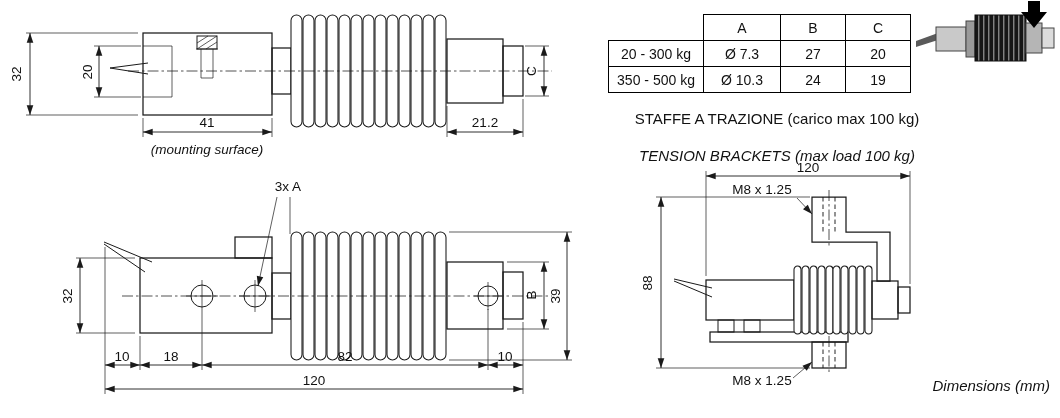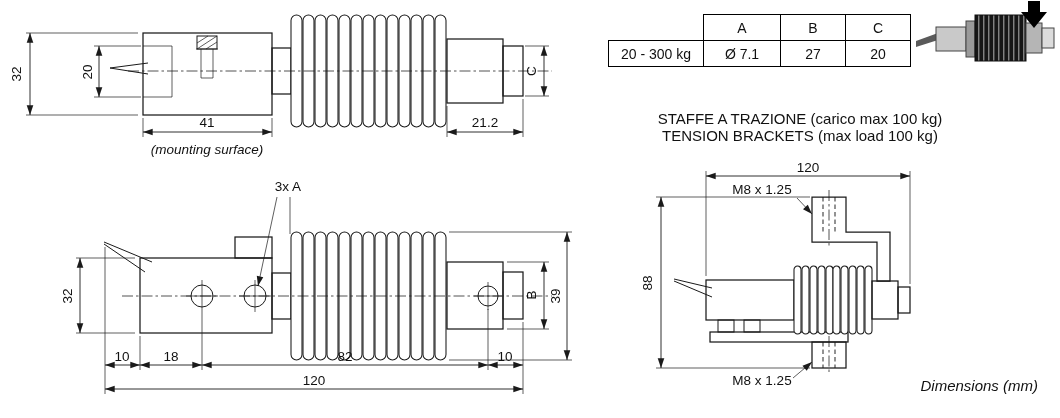--- a/index.html
+++ b/index.html
@@ -19,24 +19,24 @@
 
   
   table.spec{position:absolute;left:608px;top:14px;border-collapse:collapse;font-size:14px}
   table.spec td{border:1px solid #000;text-align:center;height:25px;padding:0 4px}
   table.spec td.blank{border:none}
   td.w-range{width:86px}
   td.w-a{width:68px}
   td.w-b{width:56px}
   td.w-c{width:56px}
 
-  .titles{position:absolute;left:592px;top:110px;width:416px;text-align:center}
+  .titles{position:absolute;left:569px;top:110px;width:416px;text-align:center}
   .titles .t1{font-size:15px}
-  .titles .t2{font-size:15px;margin-top:0}
-  .units{position:absolute;right:22px;top:377px;font-size:15px;font-style:italic}
+  .titles .t2{font-size:15px;font-style:italic;margin-top:20px}
+  .units{position:absolute;right:10px;top:377px;font-size:15px;font-style:italic}
 </style>
 </head>
 <body>
 
 <div class="canvas">
 <svg width="1060" height="418" viewBox="0 0 1060 418">
   <defs>
     <marker id="arr" viewBox="0 0 10 10" refX="9.3" refY="5" markerWidth="11" markerHeight="11" markerUnits="userSpaceOnUse" orient="auto-start-reverse">
       <path d="M0.5,2 L9.3,5 L0.5,8 Z" fill="#1a1a1a"></path>
     </marker>
@@ -222,23 +222,29 @@
 <table class="spec">
   <tbody>
       <tr>
     <td class="blank w-range"></td>
     <td class="w-a">A</td>
     <td class="w-b">B</td>
     <td class="w-c">C</td>
   </tr>
   <tr>
     <td class="w-range">20 - 300 kg</td>
-    <td>Ø 7.1</td>
+    <td>Ø 7.3</td>
     <td>27</td>
     <td>20</td>
+  </tr>
+  <tr>
+    <td class="w-range">350 - 500 kg</td>
+    <td>Ø 10.3</td>
+    <td>24</td>
+    <td>19</td>
   </tr>
 </tbody>
   </table>
 
 <div class="titles">
   <div class="t1">STAFFE A TRAZIONE (carico max 100 kg)</div>
   <div class="t2">TENSION BRACKETS (max load 100 kg)</div>
 </div>
 
 <div class="units">Dimensions (mm)</div>

